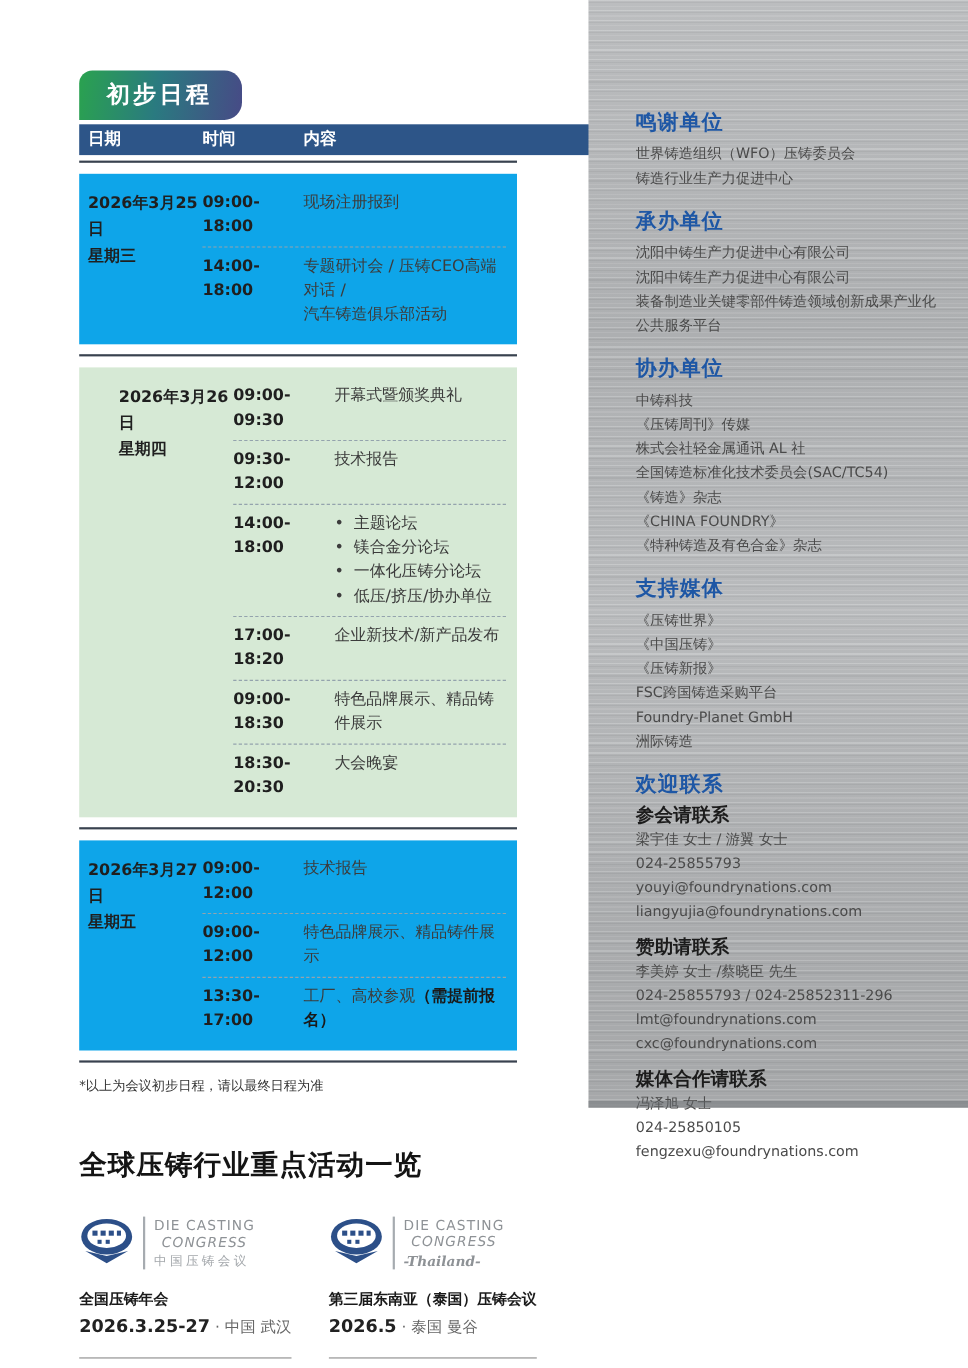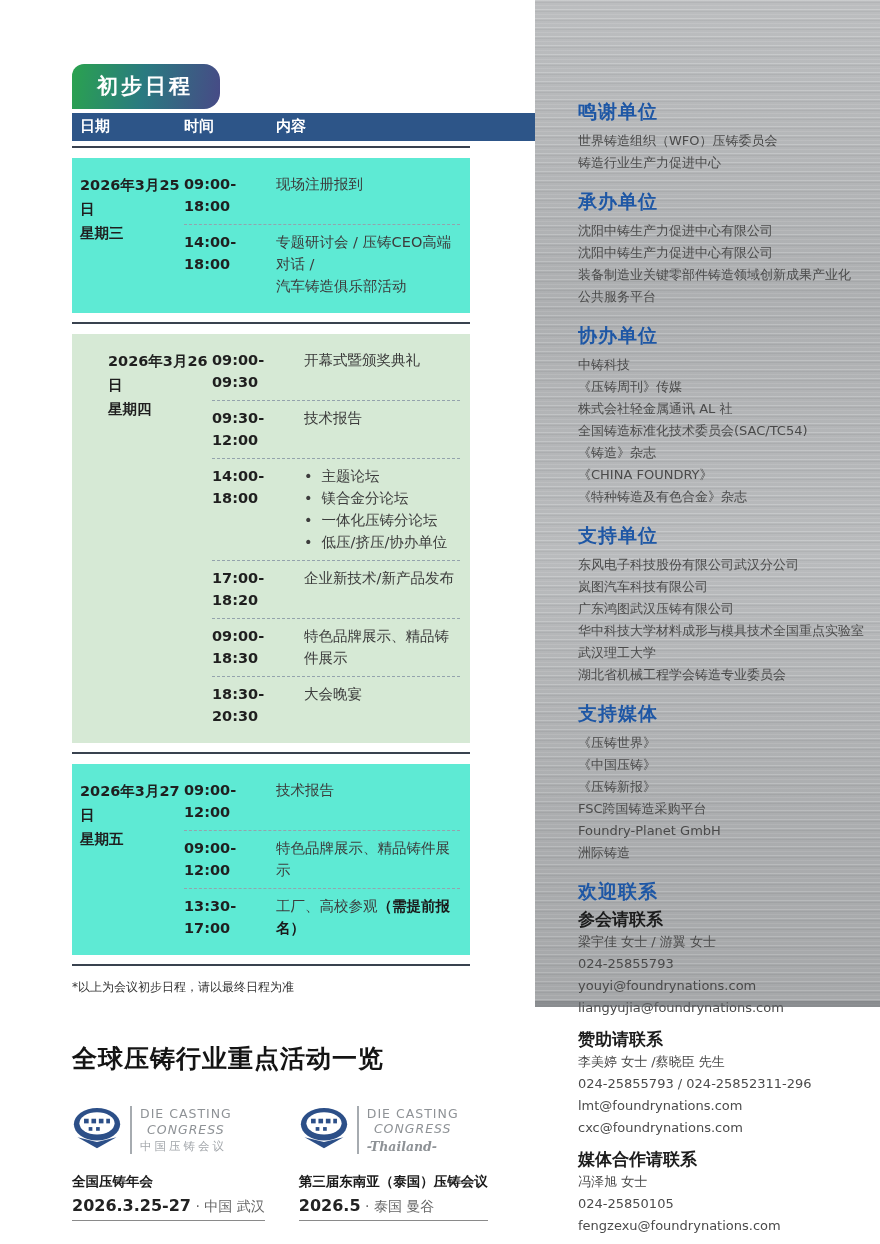--- a/index.html
+++ b/index.html
@@ -12,37 +12,37 @@
        background:linear-gradient(98deg,#2aa24f 0%,#2a7a80 48%,#474a86 100%);
        color:#fff;font-weight:bold;font-size:21px;letter-spacing:3px;
        border-radius:12px 16px 16px 0;}
   .thead{margin:4px 0 0 72px;width:467px;box-sizing:border-box;background:#2d5588;color:#fff;
          font-weight:bold;font-size:15px;display:flex;padding:4px 0 5px 8px;}
   .thead .c1{width:104px;}.thead .c2{width:92px;}.thead .c3{flex:1;}
   .hr-dark{margin:5px 0 10px 72px;width:398px;border-top:2px solid #39424f;}
 
   
   .block{margin:0 0 9px 72px;width:398px;box-sizing:border-box;display:flex;padding:11px 10px 11px 8px;}
-  .block.blue{background:#5eead4;}
+  .block.blue{background:#0ea5e9;}
   .block.green{background:#d6e9d5;padding-left:36px;}
   .dcol{width:104px;font-weight:bold;font-size:14.5px;line-height:1.65;color:#1f1f1f;padding-top:5px;}
   .rcol{flex:1;}
   .row{display:flex;padding:4px 0 5px;}
   .time{width:92px;font-weight:bold;font-size:14.5px;color:#1f1f1f;line-height:22px;}
   .cnt{flex:1;font-size:14.5px;color:#3c3c3c;line-height:22px;}
   .cnt b{color:#1a1a1a;}
   .dash{border-top:1.5px dashed #94a3ad;margin:2px 0;}
   .blt{display:flex;}
   .blt::before{content:"•";margin-right:9px;}
   .footnote{margin:13px 0 0 72px;font-size:12px;color:#333;}
 
   
   .events-title{margin:46px 0 26px 72px;font-size:25px;font-weight:bold;color:#141414;letter-spacing:1px;}
   .events{margin-left:72px;width:398px;display:grid;grid-template-columns:1fr 1fr;column-gap:34px;}
-  .event{border-bottom:1px solid #8a8a8a;padding-bottom:4px;margin-bottom:24px;}
+  .event{border-bottom:1px solid #8a8a8a;padding-bottom:18px;margin-bottom:24px;}
   .elogo{height:58px;display:flex;align-items:center;margin-bottom:12px;}
   .etitle{font-size:13.5px;font-weight:bold;color:#1a1a1a;line-height:1.6;white-space:nowrap;}
   .edate{font-size:16px;font-weight:bold;color:#222;margin-top:3px;white-space:nowrap;}
   .edate .loc{font-weight:normal;color:#666;font-size:14px;}
 
   
   .dcc{display:flex;align-items:center;gap:8px;}
   .vbar{width:2px;height:48px;background:#a6abb0;}
   .lt{line-height:1.25;}
   .lt .tl{font-size:12.5px;color:#8e9296;letter-spacing:1px;}
@@ -266,29 +266,20 @@
         <div class="sbtitle">协办单位</div>
         <div class="sbitem">中铸科技</div>
         <div class="sbitem">《压铸周刊》传媒</div>
         <div class="sbitem">株式会社轻金属通讯 AL 社</div>
         <div class="sbitem">全国铸造标准化技术委员会(SAC/TC54)</div>
         <div class="sbitem">《铸造》杂志</div>
         <div class="sbitem">《CHINA FOUNDRY》</div>
         <div class="sbitem">《特种铸造及有色合金》杂志</div>
       </div>
       <div class="sbsec">
-        <div class="sbtitle">支持单位</div>
-        <div class="sbitem">东风电子科技股份有限公司武汉分公司</div>
-        <div class="sbitem">岚图汽车科技有限公司</div>
-        <div class="sbitem">广东鸿图武汉压铸有限公司</div>
-        <div class="sbitem">华中科技大学材料成形与模具技术全国重点实验室</div>
-        <div class="sbitem">武汉理工大学</div>
-        <div class="sbitem">湖北省机械工程学会铸造专业委员会</div>
-      </div>
-      <div class="sbsec">
         <div class="sbtitle">支持媒体</div>
         <div class="sbitem">《压铸世界》</div>
         <div class="sbitem">《中国压铸》</div>
         <div class="sbitem">《压铸新报》</div>
         <div class="sbitem">FSC跨国铸造采购平台</div>
         <div class="sbitem">Foundry-Planet GmbH</div>
         <div class="sbitem">洲际铸造</div>
       </div>
       <div class="sbsec">
         <div class="sbtitle" style="margin-bottom: 2px;">欢迎联系</div>

